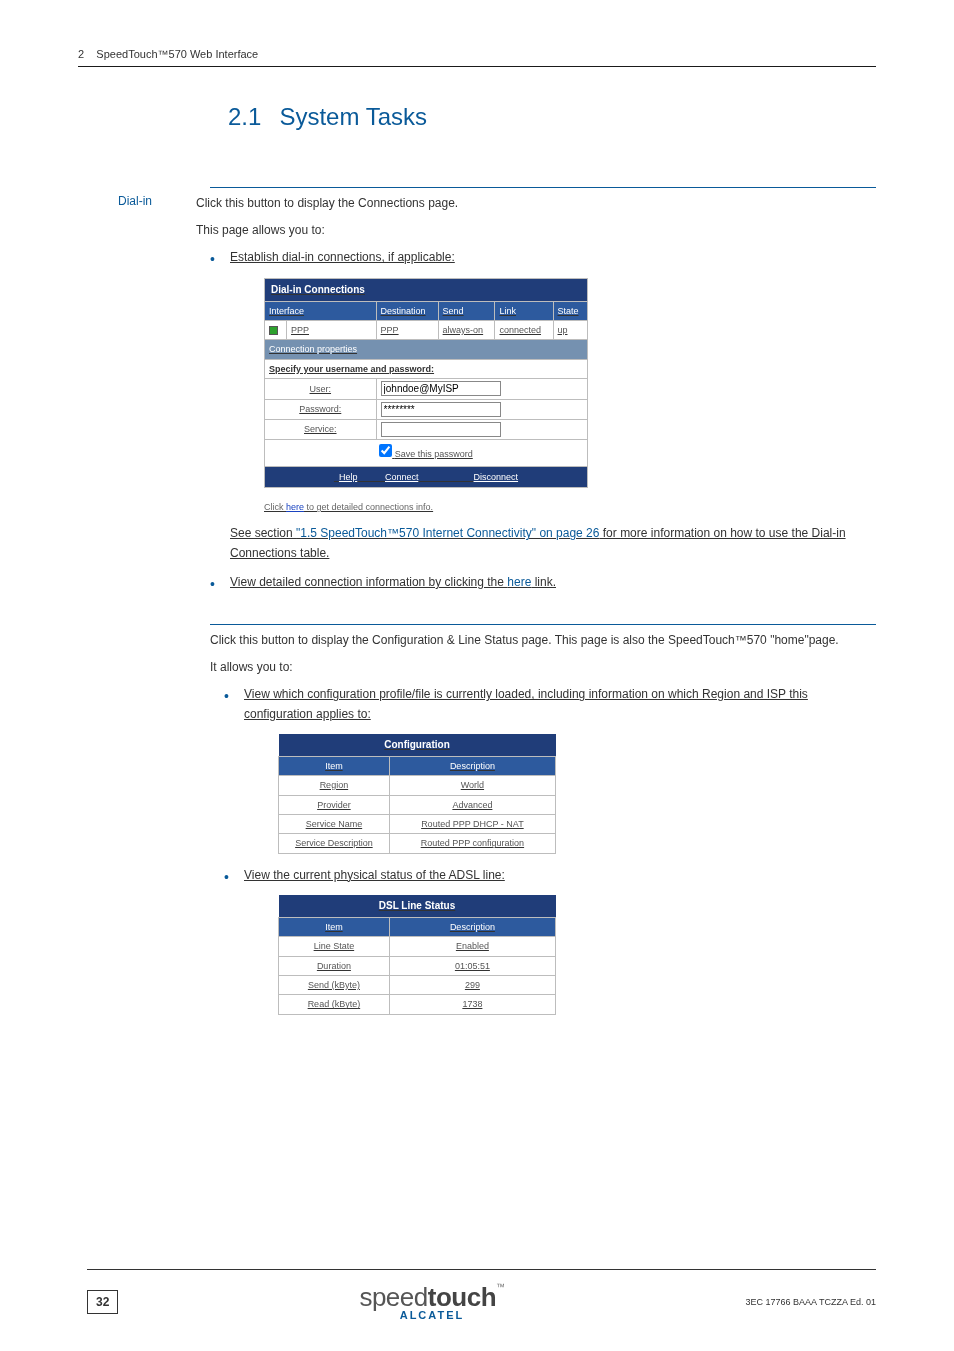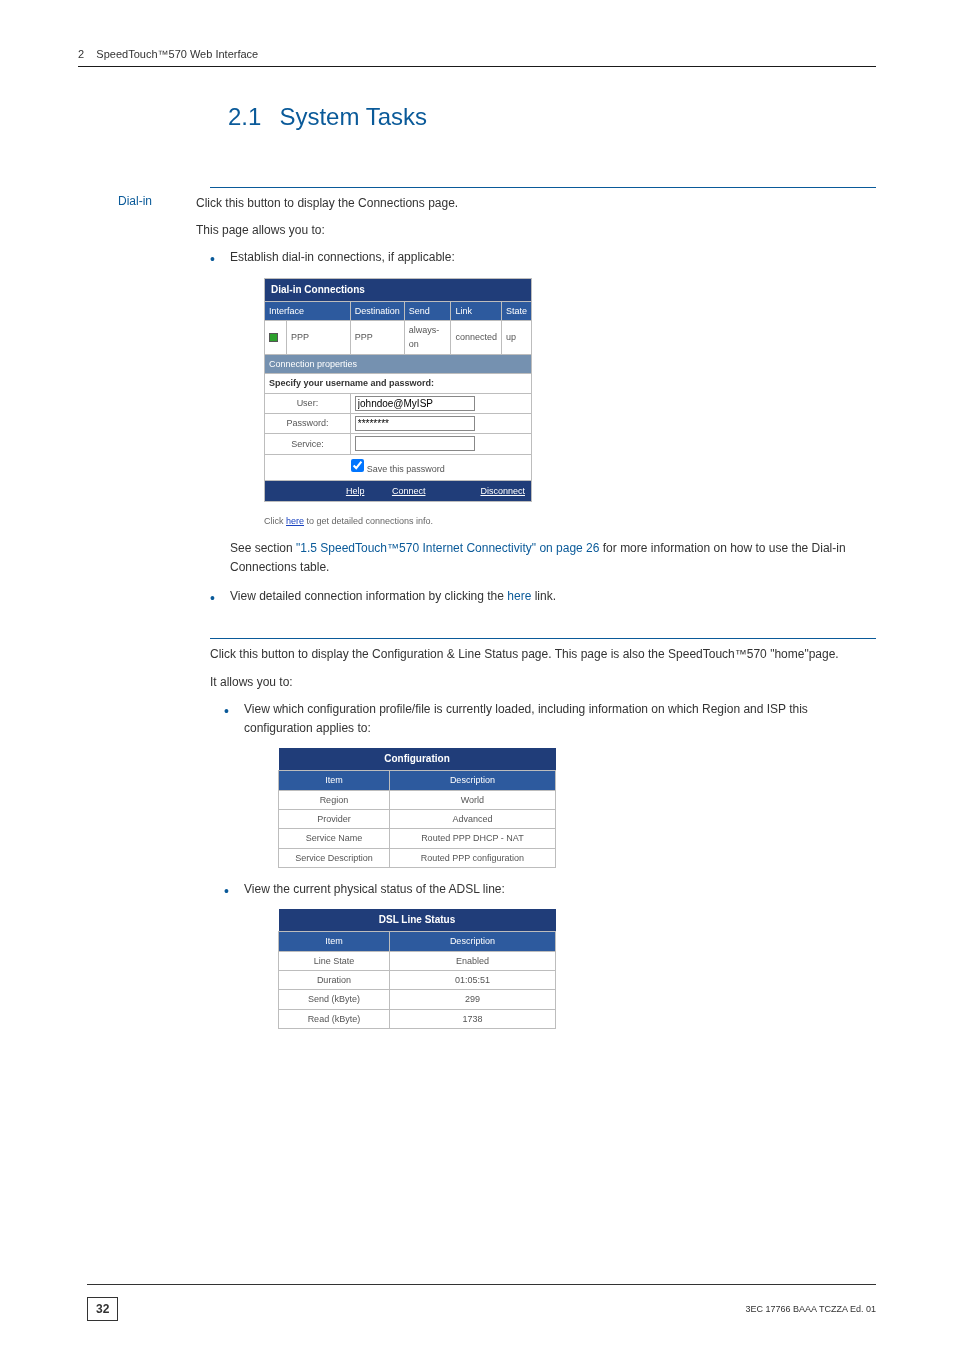--- a/index.html
+++ b/index.html
@@ -62,40 +62,41 @@
     flex: 1;
     color: #333;
     font-size: 12px;
     line-height: 1.6;
   }
   .section-body p { margin-bottom: 8px; }
   ul.bullets {
     list-style: none;
     padding-left: 0;
     margin-left: 0;
+    text-decoration: underline;
   }
   ul.bullets > li {
     position: relative;
     padding-left: 34px;
     margin-bottom: 10px;
   }
   ul.bullets > li::before {
     content: "•";
     position: absolute;
     left: 14px;
     top: 0;
     color: #0a5a99;
     font-size: 14px;
   }
   .blue-link { color: #0a5a99; }
   .figure-wrap { margin: 10px 0 12px 34px; }
 
   
   .dial-table {
-    width: 268px;
+    width: 324px;
     border-collapse: collapse;
     font-size: 9px;
     color: #333;
     padding-left: 45px;
   }
   .dial-table th, .dial-table td {
     border: 1px solid #bdbdbd;
     padding: 2px 4px;
     text-align: left;
   }
@@ -129,21 +130,21 @@
   .dial-table .form-row td.lbl { text-align: center; width: 100px; }
   .dial-table .form-row input[type=text],
   .dial-table .form-row input[type=password] {
     width: 120px; font-size: 10px; padding:1px 2px; border:1px solid #888;
   }
   .dial-table .save-row td { text-align: center; font-size:9px; color:#555; padding:4px; }
   .dial-table .action-row td {
     background: #203d79;
     color: #fff;
     font-size: 9px;
-    text-align: right;
+    text-align: center;
     padding: 3px 6px;
   }
   .dial-table .action-row span { text-decoration: underline; }
   .green-box { display:inline-block; width:9px; height:9px; background:#2da12d; border:1px solid #555; vertical-align:middle; margin-right:4px; }
   .caption-line { font-size: 9px; color:#666; margin: 4px 0 10px 34px; }
   .caption-line a { color:#1a43c0; text-decoration: underline; }
 
   
   .info-table {
     width: 278px;
@@ -372,14 +373,20 @@
           </div>
         </li>
       </ul>
     </div>
   </div>
 
 </div>
 
 <div class="footer">
   <div class="page-num">32</div>
+  <div class="logo">
+    <div class="main">
+      <span class="light">speed</span><span class="bold">touch</span><span class="tm">™</span>
+    </div>
+    <div class="sub">ALCATEL</div>
+  </div>
   <div class="doc-code">3EC 17766 BAAA TCZZA Ed. 01</div>
 </div>
 
 </body></html>

